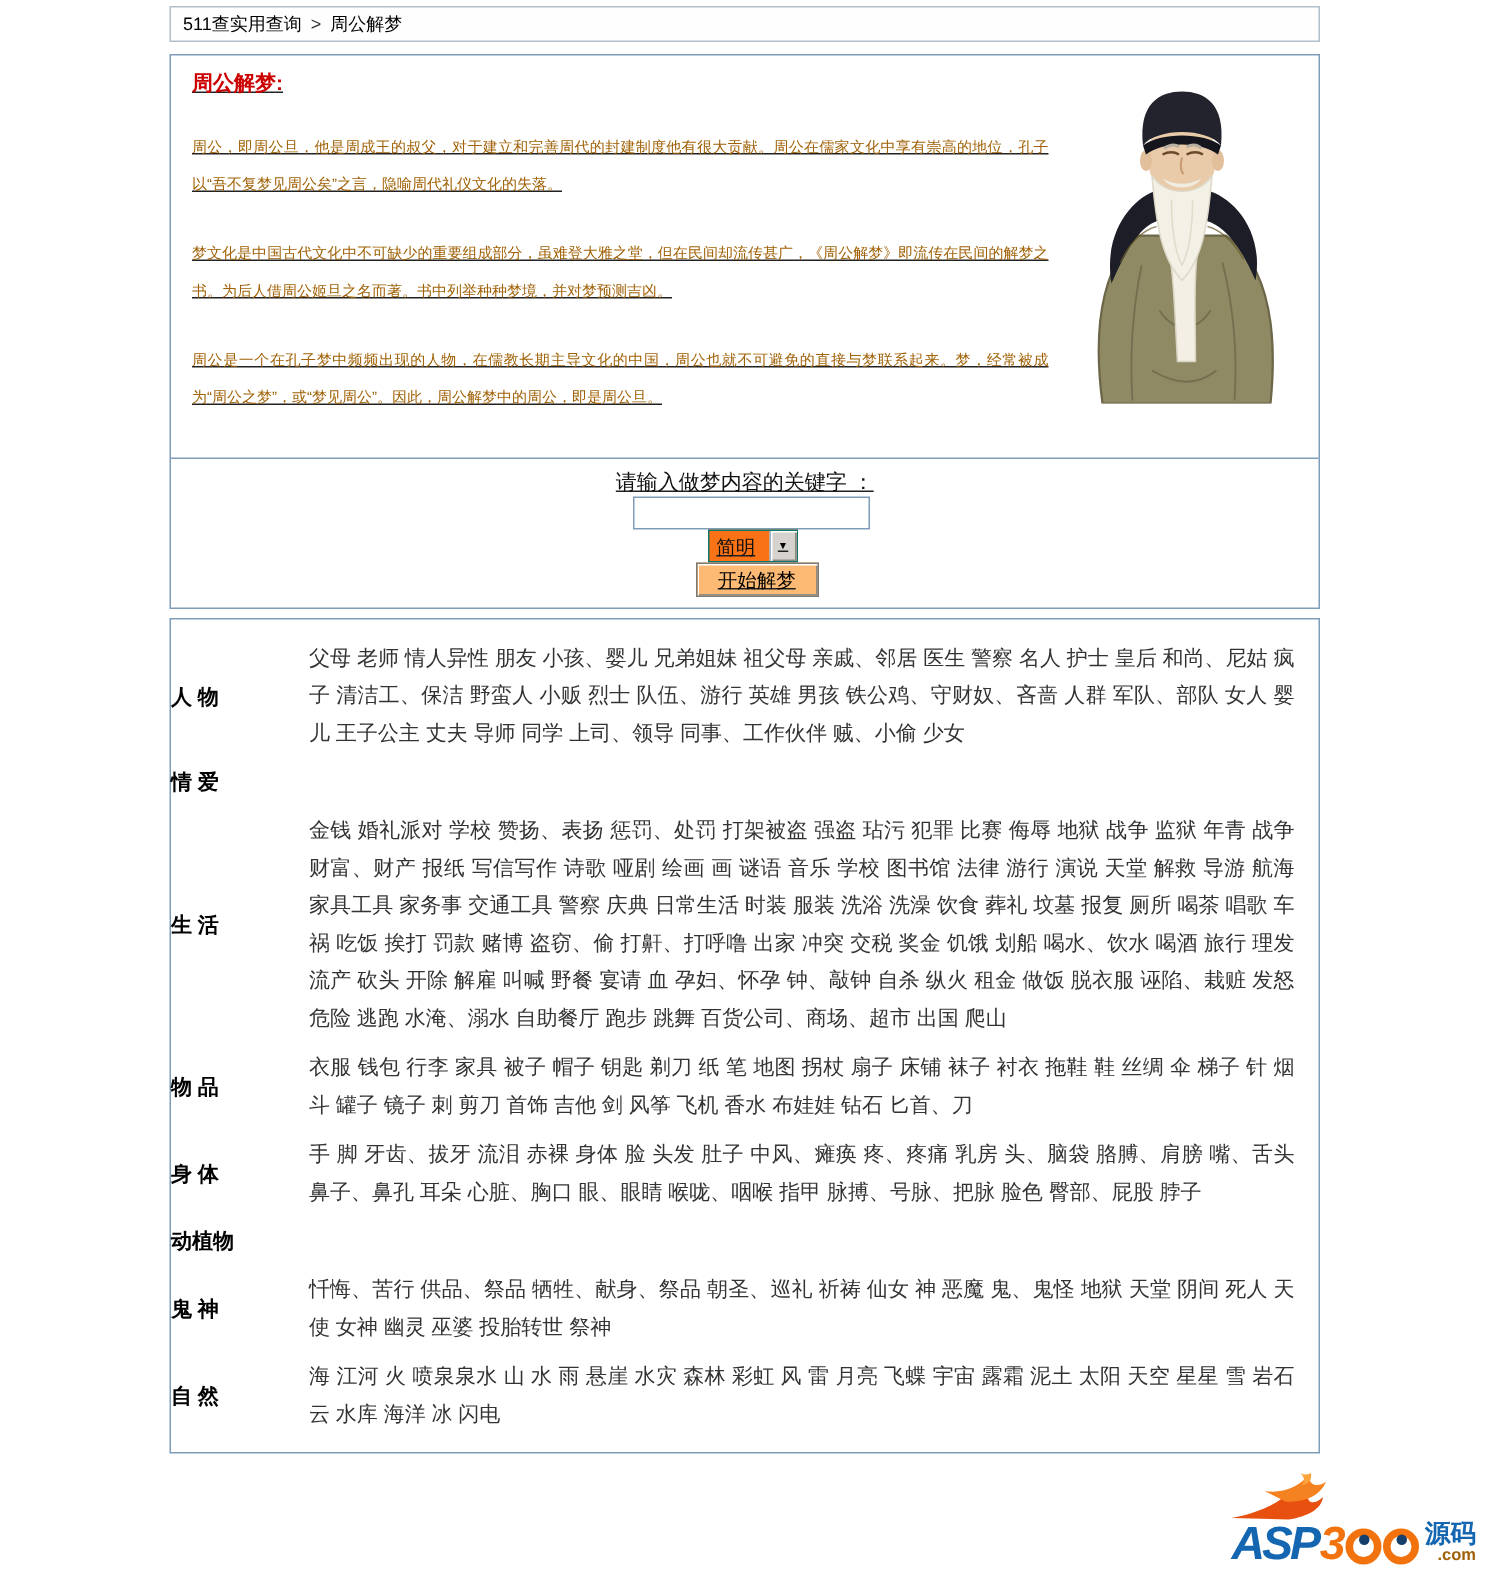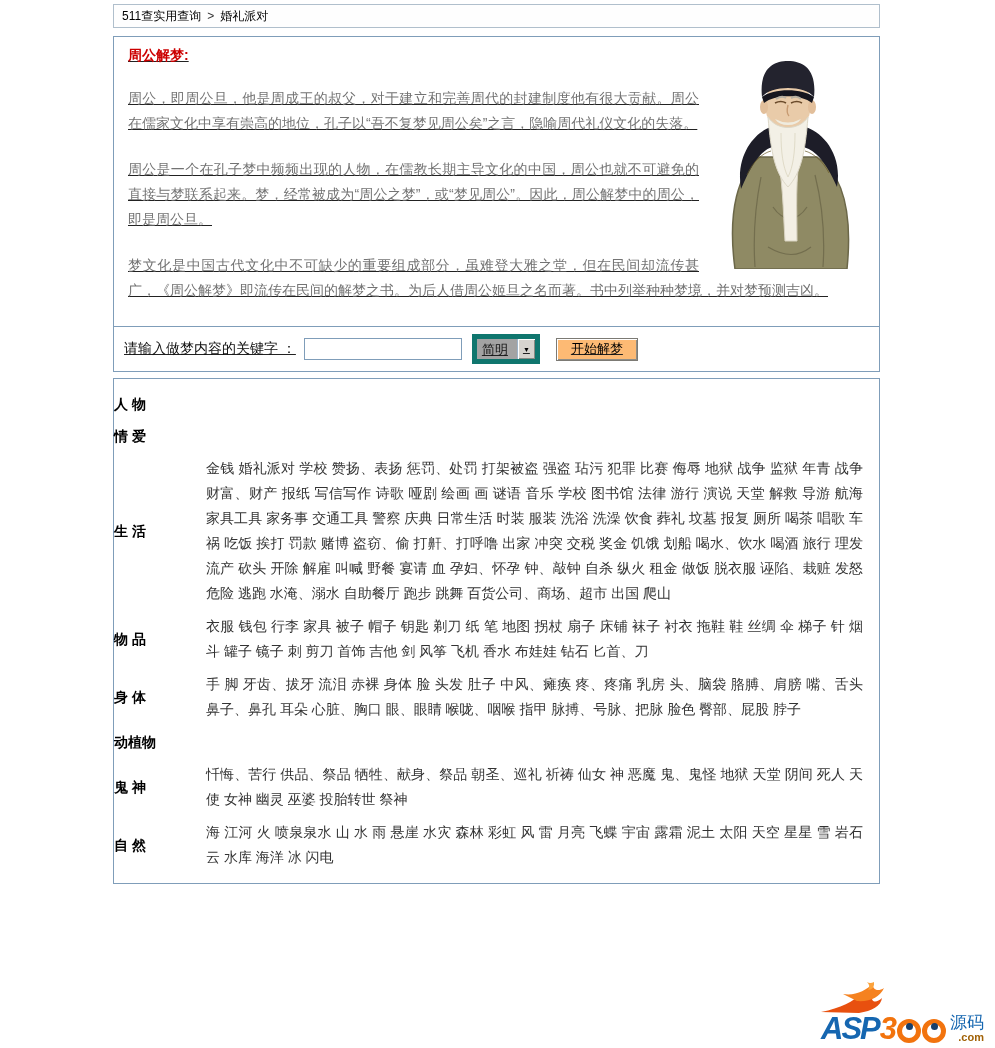--- a/index.html
+++ b/index.html
@@ -14,32 +14,32 @@
     height:22px;line-height:22px;border:1px solid #b0bfcc;background:#fefefe;
     padding-left:8px;font-size:12px;color:#000;
   }
   .breadcrumb .sep{margin:0 6px;color:#333;}
 
   
   .intro-box{margin-top:8px;border:1px solid #7f9db9;background:#fff;text-decoration:underline;}
   .intro-inner{padding:8px 14px 2px 14px;overflow:hidden;min-height:258px;}
   .portrait{float:right;width:150px;height:212px;margin:12px 2px 4px 14px;}
   .intro-title{color:#cc0000;font-weight:bold;font-size:14px;margin:2px 0 0 0;}
-  .intro-inner p{font-size:14px;line-height:25px;color:#737373;margin:21px 0 21px 0;text-align:justify;}
+  .intro-inner p{font-size:10px;line-height:25px;color:#a16207;margin:21px 0 21px 0;text-align:justify;}
 
   
   .search-row{
-    border-top:1px solid #7f9db9;padding:7px 10px;display:flex;align-items:center;font-size:14px;color:#111;
+    border-top:1px solid #7f9db9;padding:7px 10px;display:flex;align-items:center;font-size:14px;color:#111;flex-direction:column;
   }
   .search-input{
     width:150px;height:18px;border:1px solid #7f9db9;margin-left:8px;font-size:13px;padding:1px 3px;
     font-family:"Liberation Sans","DejaVu Sans",sans-serif;
   }
   .fake-select{
-    display:flex;margin-left:10px;border:5px solid #0f766e;height:20px;align-items:stretch;background:#a3a3a3;cursor:default;justify-content:flex-end;
+    display:flex;margin-left:10px;border:1px solid #0f766e;height:20px;align-items:stretch;background:#f97316;cursor:default;justify-content:flex-end;
   }
   .fake-select .val{padding:2px 5px 0 5px;font-size:13px;min-width:30px;}
   .fake-select .arrow-btn{
     width:17px;background:#d6d3ce;border-left:1px solid #9db3c8;display:flex;align-items:center;justify-content:center;
     font-size:7px;color:#000;box-shadow:inset 1px 1px 0 #fff, inset -1px -1px 0 #8a8a84;
   }
   .start-btn{
     margin-left:16px;height:23px;padding:0 14px;background:#fdba74;border:1px solid #7c7a74;
     box-shadow:inset 1px 1px 0 #ffffff, inset -1px -1px 0 #8f8d86;
     font-size:13px;color:#000;font-family:"Liberation Sans","DejaVu Sans",sans-serif;cursor:pointer;
@@ -60,30 +60,30 @@
   .logo-asp{font-size:31px;font-weight:900;font-style:italic;color:#1566b0;letter-spacing:-2px;line-height:30px;}
   .logo-3{font-size:31px;font-weight:900;font-style:italic;color:#f2730d;letter-spacing:-1px;line-height:30px;margin-left:1px;}
   .logo-zero{
     width:14px;height:14px;border-radius:50%;border:5px solid #f2730d;background:#fff;
     display:inline-block;position:relative;margin:0 0 1px 1px;
   }
   .logo-zero::after{
     content:'';position:absolute;width:7px;height:7px;background:#163f6b;border-radius:50%;top:-1px;left:4px;
   }
   .logo-right{margin-left:4px;display:flex;flex-direction:column;align-items:flex-end;}
-  .logo-cn{color:#1566b0;font-weight:normal;font-size:17px;line-height:17px;}
+  .logo-cn{color:#1566b0;font-weight:bold;font-size:17px;line-height:17px;}
   .logo-com{color:#a16207;font-weight:bold;font-size:11px;line-height:13px;}
 </style>
 </head>
 <body>
 
 <div class="content">
 
   <div class="breadcrumb">
-    <span>511查实用查询</span><span class="sep">&gt;</span><span>婚礼派对</span>
+    <span>511查实用查询</span><span class="sep">&gt;</span><span>周公解梦</span>
   </div>
 
   <div class="intro-box">
     <div class="intro-inner">
       <svg class="portrait" viewBox="0 0 150 212" xmlns="http://www.w3.org/2000/svg">
         <rect width="150" height="212" fill="#ffffff"></rect>
 
         <path d="M22 212 C14 152 26 116 46 100 L104 100 C128 116 140 152 134 212 Z" fill="#8f8a64" stroke="#6b6748" stroke-width="1.5"></path>
 
         <path d="M48 120 C42 150 40 180 42 210 M102 118 C110 150 112 180 110 210 M60 150 C70 165 84 165 94 150 M55 190 C72 200 85 200 98 190" fill="none" stroke="#6b6748" stroke-width="1.2" opacity="0.8"></path>
@@ -107,38 +107,39 @@
 
         <path d="M62 62 q13 7 26 0 q-4 6 -13 6 q-9 0 -13 -6" fill="#efece0"></path>
         <path d="M55 60 C58 96 62 116 75 130 C88 116 92 96 95 60 C86 74 64 74 55 60 Z" fill="#f3f0e6" stroke="#ddd8c8" stroke-width="1"></path>
         <path d="M68 76 C68 96 70 110 75 120 M82 76 C82 96 80 110 75 120" stroke="#e0dbc8" stroke-width="1" fill="none"></path>
 
         <path d="M24 150 C30 130 44 124 58 128 L92 128 C106 124 120 130 126 150 C116 142 104 140 92 142 L58 142 C46 140 34 142 24 150 Z" fill="#85805c" opacity="0.0"></path>
       </svg>
 
       <div class="intro-title">周公解梦:</div>
       <p>周公，即周公旦，他是周成王的叔父，对于建立和完善周代的封建制度他有很大贡献。周公在儒家文化中享有崇高的地位，孔子以“吾不复梦见周公矣”之言，隐喻周代礼仪文化的失落。</p>
+      <p>梦文化是中国古代文化中不可缺少的重要组成部分，虽难登大雅之堂，但在民间却流传甚广，《周公解梦》即流传在民间的解梦之书。为后人借周公姬旦之名而著。书中列举种种梦境，并对梦预测吉凶。</p>
       <p>周公是一个在孔子梦中频频出现的人物，在儒教长期主导文化的中国，周公也就不可避免的直接与梦联系起来。梦，经常被成为“周公之梦”，或“梦见周公”。因此，周公解梦中的周公，即是周公旦。</p>
-      <p>梦文化是中国古代文化中不可缺少的重要组成部分，虽难登大雅之堂，但在民间却流传甚广，《周公解梦》即流传在民间的解梦之书。为后人借周公姬旦之名而著。书中列举种种梦境，并对梦预测吉凶。</p>
     </div>
 
     <div class="search-row">
       <span>请输入做梦内容的关键字 ：</span>
       <input class="search-input" type="text" value="" style="">
       <div class="fake-select">
         <span class="val">简明</span>
         <span class="arrow-btn">▼</span>
       </div>
       <button class="start-btn">开始解梦</button>
     </div>
   </div>
 
   <div class="table-box">
     <div class="cat-row">
       <div class="cat-label">人 物</div>
+      <div class="cat-items">父母 老师 情人异性 朋友 小孩、婴儿 兄弟姐妹 祖父母 亲戚、邻居 医生 警察 名人 护士 皇后 和尚、尼姑 疯子 清洁工、保洁 野蛮人 小贩 烈士 队伍、游行 英雄 男孩 铁公鸡、守财奴、吝啬 人群 军队、部队 女人 婴儿 王子公主 丈夫 导师 同学 上司、领导 同事、工作伙伴 贼、小偷 少女</div>
     </div>
     <div class="cat-row">
       <div class="cat-label">情 爱</div>
     </div>
     <div class="cat-row">
       <div class="cat-label">生 活</div>
       <div class="cat-items">金钱 婚礼派对 学校 赞扬、表扬 惩罚、处罚 打架被盗 强盗 玷污 犯罪 比赛 侮辱 地狱 战争 监狱 年青 战争 财富、财产 报纸 写信写作 诗歌 哑剧 绘画 画 谜语 音乐 学校 图书馆 法律 游行 演说 天堂 解救 导游 航海 家具工具 家务事 交通工具 警察 庆典 日常生活 时装 服装 洗浴 洗澡 饮食 葬礼 坟墓 报复 厕所 喝茶 唱歌 车祸 吃饭 挨打 罚款 赌博 盗窃、偷 打鼾、打呼噜 出家 冲突 交税 奖金 饥饿 划船 喝水、饮水 喝酒 旅行 理发 流产 砍头 开除 解雇 叫喊 野餐 宴请 血 孕妇、怀孕 钟、敲钟 自杀 纵火 租金 做饭 脱衣服 诬陷、栽赃 发怒 危险 逃跑 水淹、溺水 自助餐厅 跑步 跳舞 百货公司、商场、超市 出国 爬山</div>
     </div>
     <div class="cat-row">
       <div class="cat-label">物 品</div>

